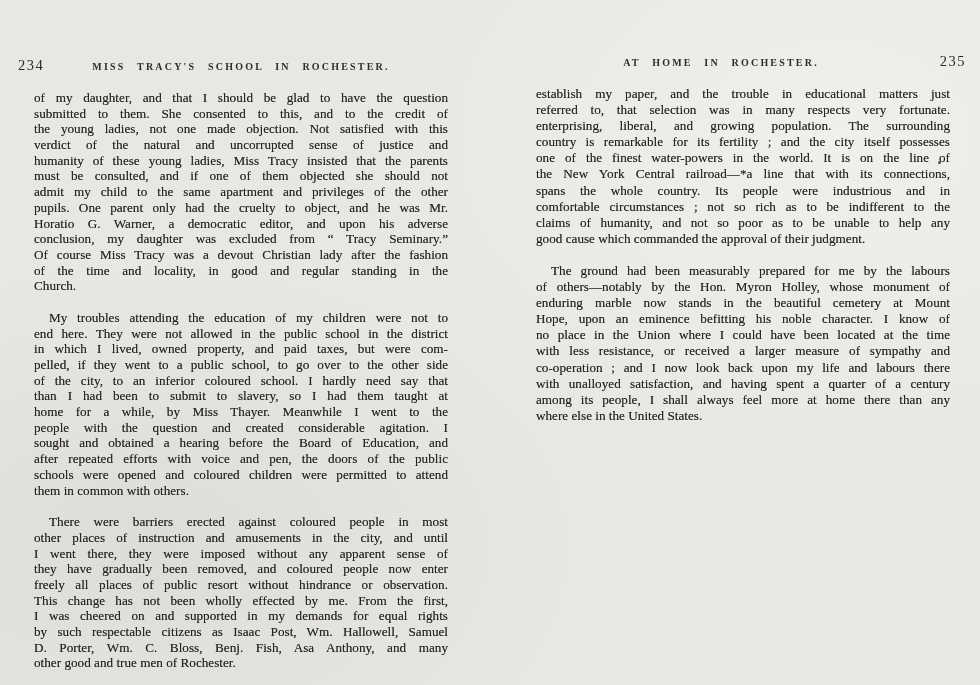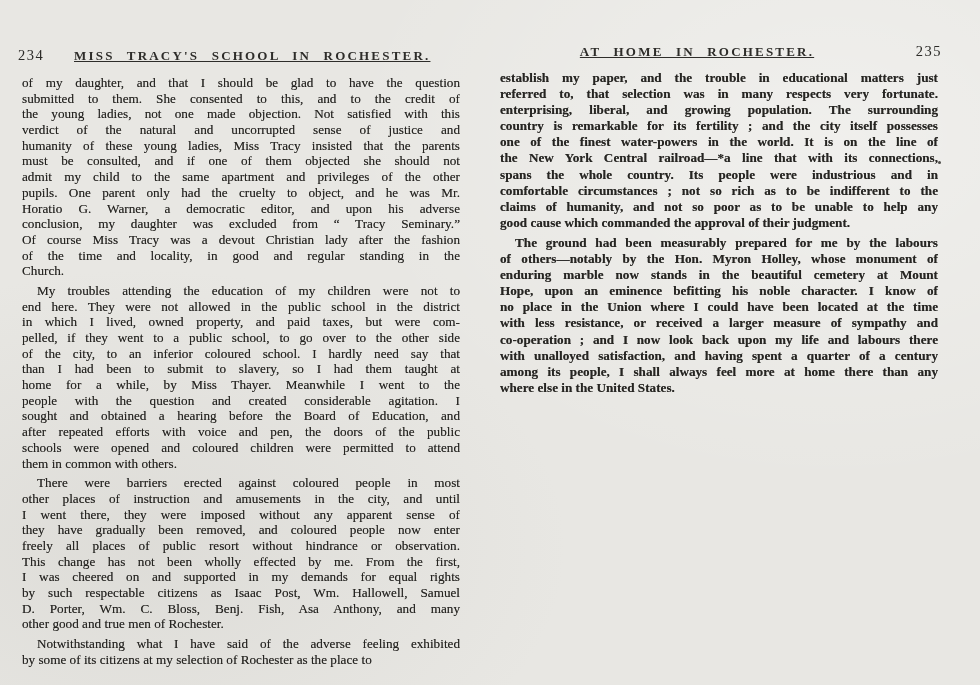--- a/index.html
+++ b/index.html
@@ -16,61 +16,61 @@
       radial-gradient(ellipse 600px 400px at 15% 80%, rgba(190,188,182,0.25), transparent 70%),
       radial-gradient(ellipse 700px 500px at 85% 20%, rgba(255,255,255,0.35), transparent 70%),
       #e8e7e3;
   }
   .page {
     position: absolute;
     width: 446px;
     color: #292825;
   }
   .page.left  { left: 18px;  top: 47px; }
-  .page.right { left: 496px; top: 43px; }
+  .page.right { left: 520px; top: 43px; }
 
   .running-header {
     display: grid;
     grid-template-columns: 56px 1fr 56px;
     align-items: baseline;
+    margin-top: 10px;
   }
   .page.left  .running-header { margin-bottom: 11px; }
   .page.right .running-header { margin-bottom: 10px; }
   .pgnum {
     font-size: 14.5px;
     letter-spacing: 1.5px;
     color: #2b2a27;
   }
   .page.left  .pgnum { grid-column: 1; justify-self: start; }
   .page.right .pgnum { grid-column: 3; justify-self: end; }
   .head-title {
     grid-column: 2;
     justify-self: center;
-    font-size: 13px;
+    font-size: 10px;
     font-weight: 700;
     letter-spacing: 2.2px;
     word-spacing: 7px;
     color: #2e2d2a;
     white-space: nowrap;
-    text-decoration: underline;
   }
   .page.right .head-title { transform: translateX(-22px); }
 
   .page-body { width: 446px; }
-  .para { margin: 4px; }
+  .para { margin: 16px; }
   .line {
     font-size: 13.2px;
     white-space: nowrap;
     text-align: justify;
     text-align-last: justify;
     color: #262522;
     text-shadow: 0 0 0.4px rgba(38,37,34,0.55);
   }
   .page.left  .line { height: 15.7px; line-height: 15.7px; }
-  .page.right .line { height: 16.1px; line-height: 16.1px; font-weight: bold; }
+  .page.right .line { height: 16.1px; line-height: 16.1px; }
   .line.last { text-align-last: left; }
   .line.indent { text-indent: 15px; }
 
   .ink-speck {
     position: absolute;
     left: 938px;
     top: 161px;
     width: 3px;
     height: 3px;
     border-radius: 50%;

